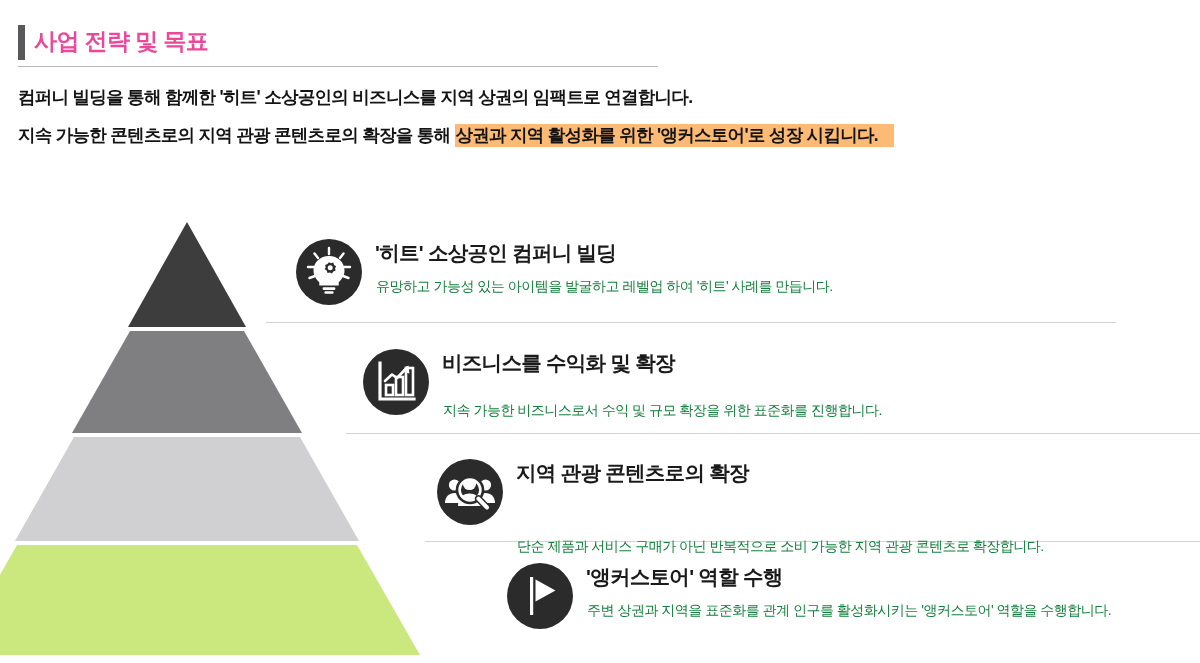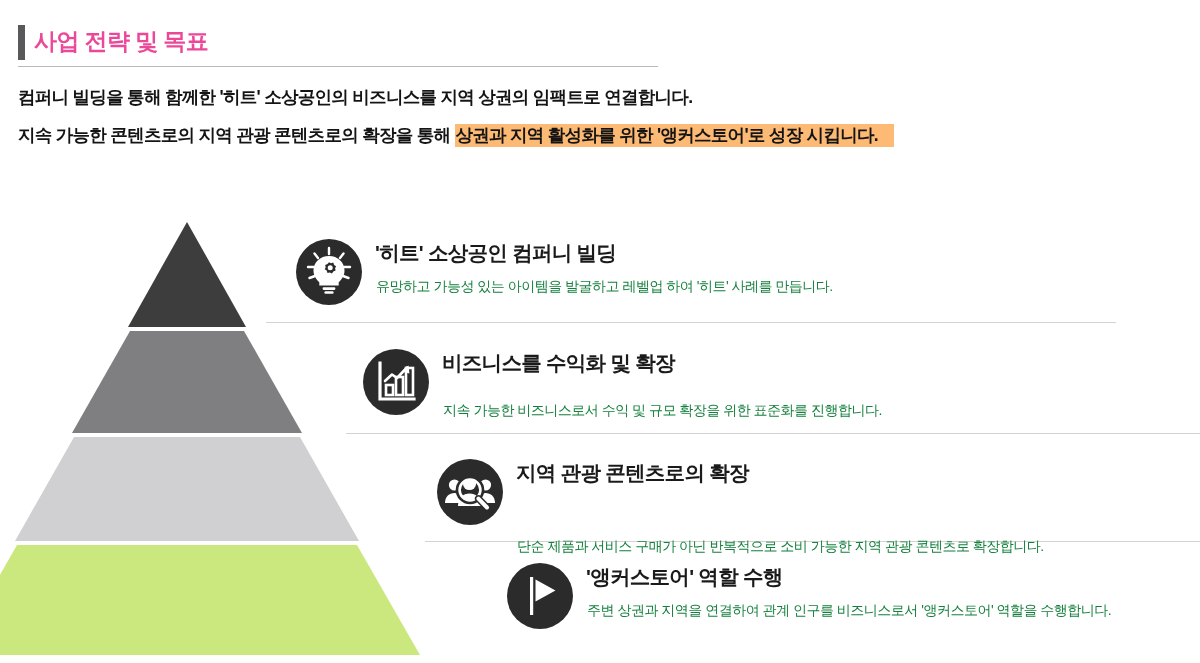--- a/index.html
+++ b/index.html
@@ -275,17 +275,17 @@
 
     <div class="row" id="row-4">
       <div class="row-icon">
         <svg width="68" height="68" viewBox="0 0 68 68" xmlns="http://www.w3.org/2000/svg">
           <circle cx="34" cy="34" r="33" fill="#2b2b2b"></circle>
           <rect x="24" y="15" width="3.2" height="38" fill="#ffffff"></rect>
           <polygon points="29.5,17.5 49.5,28.5 29.5,39.5" fill="#ffffff"></polygon>
         </svg>
       </div>
       <div class="row-title">'앵커스토어' 역할 수행</div>
-      <div class="row-desc">주변 상권과 지역을 연결하여 관계 인구를 비즈니스로서 '앵커스토어' 역할을 수행합니다.</div>
+      <div class="row-desc">주변 상권과 지역을 표준화를 관계 인구를 활성화시키는 '앵커스토어' 역할을 수행합니다.</div>
     </div>
 
   </div>
 </div>
 
 </body></html>

